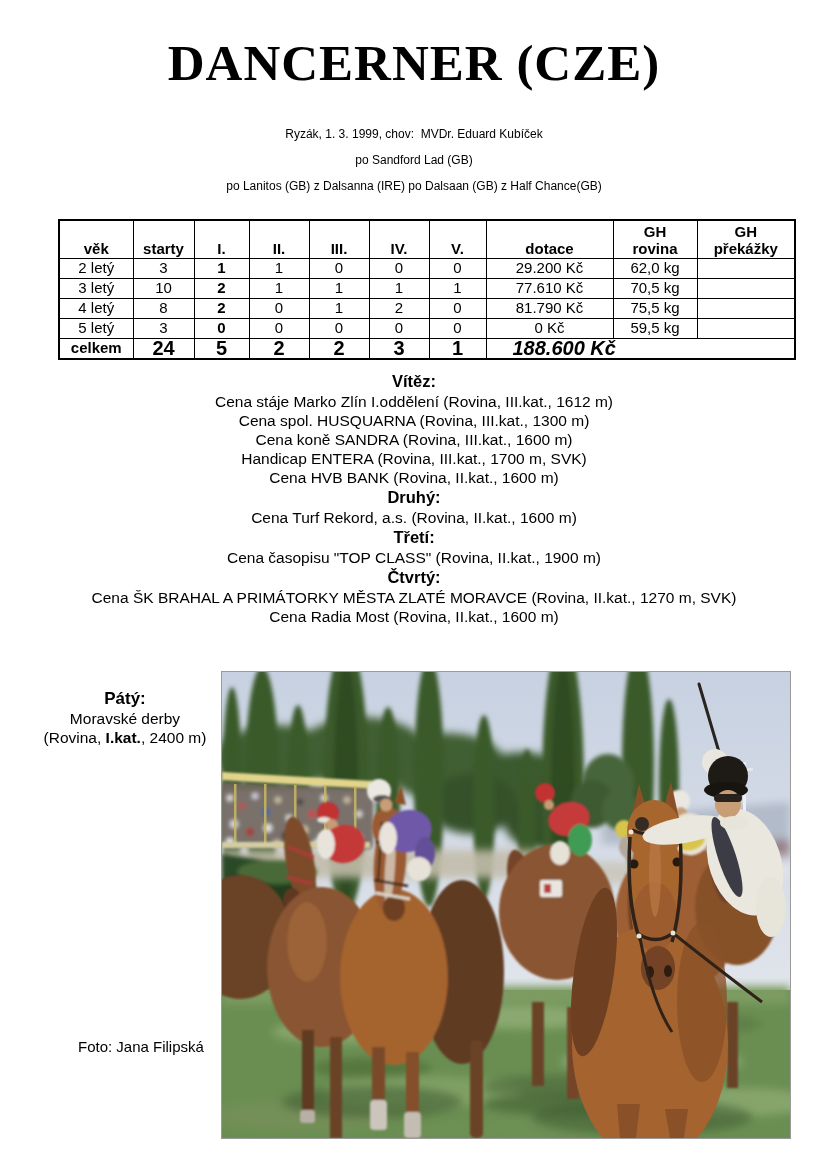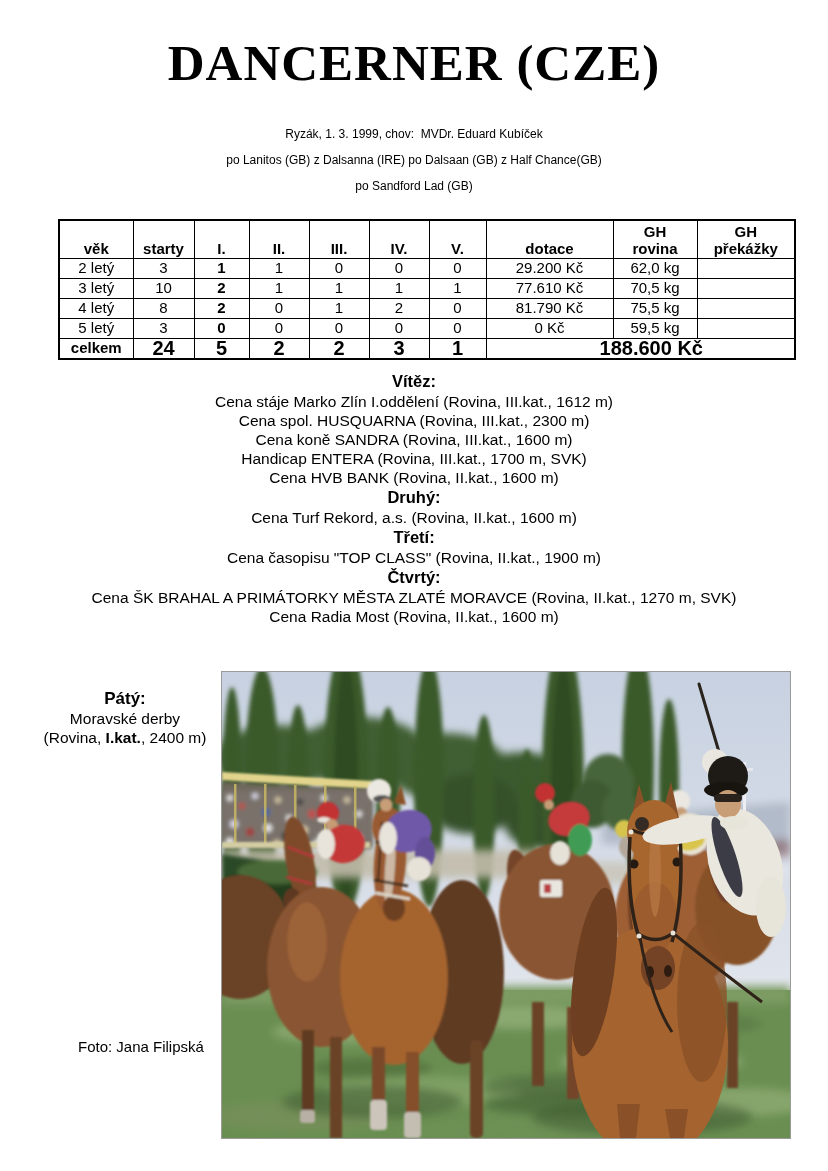--- a/index.html
+++ b/index.html
@@ -14,42 +14,42 @@
               border:2.5px solid #000;}
   table.stats th,table.stats td{border:1.5px solid #000;padding:0 4px;font-size:15px;
               white-space:nowrap;overflow:hidden;}
   table.stats thead th{font-weight:bold;text-align:center;vertical-align:bottom;height:36px;padding-bottom:1px;line-height:17px;}
   table.stats tbody td{height:19px;text-align:center;line-height:18px;}
   td.c-dotace{text-align:right;padding-right:8px;}
   td.c-first{font-weight:bold;}
   tr.total td{font-weight:bold;height:29px;}
   tr.total td.t-num{font-size:20px;}
   tr.total td.t-label{font-size:15px;text-align:center;}
-  tr.total td.t-dotace{font-size:20px;text-align:center;padding-left:26px;}
+  tr.total td.t-dotace{font-size:20px;text-align:left;padding-left:26px;font-style:italic;}
   .results{margin-top:11px;text-align:center;}
   .res-heading{font-size:16.5px;font-weight:bold;line-height:21px;}
   .res-item{font-size:15.5px;line-height:19px;}
   .paty{position:absolute;left:26px;top:676px;width:198px;text-align:center;
         font-size:16px;line-height:21.5px;}
   .paty .res-heading{margin-top:12px;font-size:17px;}
   .photo-frame{position:absolute;left:222px;top:672px;width:568px;height:466px;
                outline:1px solid #9a9a9a;}
   .credit{position:absolute;left:78px;top:1038px;font-size:15px;}
 </style>
 </head>
 <body>
 
 <div class="page">
 
   <h1 class="title">DANCERNER (CZE)</h1>
 
   <div class="pedigree">
     <div>Ryzák, 1. 3. 1999, chov:  MVDr. Eduard Kubíček</div>
+    <div>po Sandford Lad (GB)</div>
     <div>po Lanitos (GB) z Dalsanna (IRE) po Dalsaan (GB) z Half Chance(GB)</div>
-    <div>po Sandford Lad (GB)</div>
   </div>
 
   <table class="stats">
     <colgroup>
       <col style="width:74px">
         <col style="width:61px">
         <col style="width:55px">
         <col style="width:60px">
       <col style="width:60px">
         <col style="width:60px">
@@ -136,21 +136,21 @@
         <td class="t-num">3</td>
         <td class="t-num">1</td>
         <td class="t-dotace" colspan="3">188.600 Kč</td>
       </tr>
     </tbody>
   </table>
 
   <div class="results">
     <div class="res-heading">Vítěz:</div>
     <div class="res-item">Cena stáje Marko Zlín I.oddělení (Rovina, III.kat., 1612 m)</div>
-    <div class="res-item">Cena spol. HUSQUARNA (Rovina, III.kat., 2300 m)</div>
+    <div class="res-item">Cena spol. HUSQUARNA (Rovina, III.kat., 1300 m)</div>
     <div class="res-item">Cena koně SANDRA (Rovina, III.kat., 1600 m)</div>
     <div class="res-item">Handicap ENTERA (Rovina, III.kat., 1700 m, SVK)</div>
     <div class="res-item">Cena HVB BANK (Rovina, II.kat., 1600 m)</div>
 
     <div class="res-heading">Druhý:</div>
     <div class="res-item">Cena Turf Rekord, a.s. (Rovina, II.kat., 1600 m)</div>
 
     <div class="res-heading">Třetí:</div>
     <div class="res-item">Cena časopisu "TOP CLASS" (Rovina, II.kat., 1900 m)</div>
 

